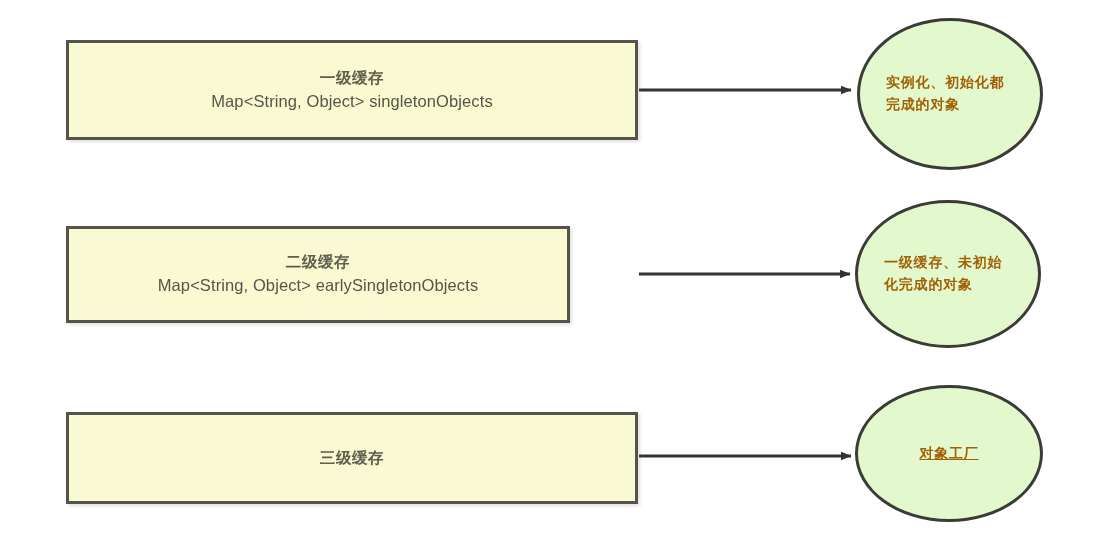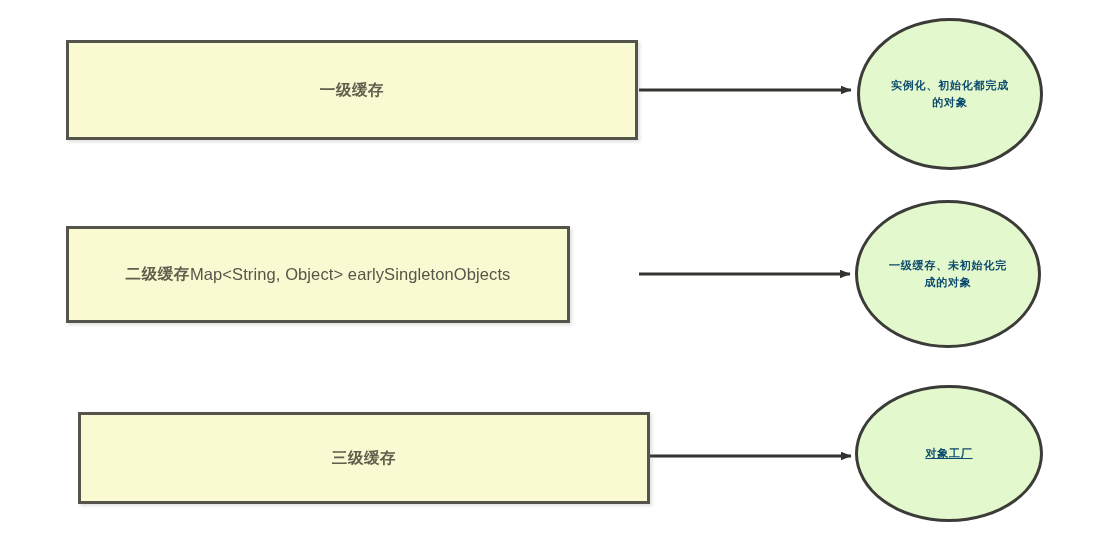--- a/index.html
+++ b/index.html
@@ -29,29 +29,30 @@
     height: 541px;
   }
   
   .cache-box {
     position: absolute;
     box-sizing: border-box;
     background: #fafad2;
     border: 3px solid #54544a;
     box-shadow: 2px 2px 3px rgba(120,120,110,0.22);
     display: flex;
+    flex-direction: column;
     align-items: center;
     justify-content: center;
     text-align: center;
     color: #5c5c4c;
     line-height: 1.42;
   }
   #cache-box-1 { left: 66px;  top: 40px;  width: 572px; height: 100px; }
   #cache-box-2 { left: 66px;  top: 226px; width: 504px; height: 97px;  }
-  #cache-box-3 { left: 78px;  top: 412px; width: 572px; height: 92px;  }
+  #cache-box-3 { left: 66px;  top: 412px; width: 572px; height: 92px;  }
 
   .box-title {
     font-size: 15.5px;
     letter-spacing: 0.6px;
     font-weight: 600;
     color: #5f5f4d;
     margin-bottom: 1px;
   }
   .box-sig {
     font-size: 16.5px;
@@ -64,23 +65,22 @@
   
   .result-ellipse {
     position: absolute;
     box-sizing: border-box;
     background: #e3f8cd;
     border: 3px solid #3b3b38;
     border-radius: 50%;
     display: flex;
     align-items: center;
     justify-content: center;
-    text-align: center;
-    color: #0c4a6e;
-    font-size: 11px;
+    color: #a16207;
+    font-size: 14px;
     font-weight: 600;
     line-height: 1.55;
     letter-spacing: 0.8px;
     padding: 0 26px;
   }
   #result-ellipse-1 { left: 857px; top: 18px;  width: 186px; height: 152px; }
   #result-ellipse-2 { left: 855px; top: 200px; width: 186px; height: 148px; }
   #result-ellipse-3 { left: 855px; top: 385px; width: 188px; height: 137px; text-decoration: underline; }
   .ellipse-text { display: block; }
 </style>
@@ -98,20 +98,21 @@
 
     <line x1="639" y1="90" x2="851" y2="90" stroke="#33332f" stroke-width="3" marker-end="url(#arrowhead)"></line>
 
     <line x1="639" y1="274" x2="850" y2="274" stroke="#33332f" stroke-width="3" marker-end="url(#arrowhead)"></line>
 
     <line x1="639" y1="456" x2="851" y2="456" stroke="#33332f" stroke-width="3" marker-end="url(#arrowhead)"></line>
   </svg>
 
   <div class="cache-box" id="cache-box-1">
     <span class="box-title">一级缓存</span>
+    <span class="box-sig">Map&lt;String, Object&gt; singletonObjects</span>
   </div>
 
   <div class="cache-box" id="cache-box-2">
     <span class="box-title">二级缓存</span>
     <span class="box-sig">Map&lt;String, Object&gt; earlySingletonObjects</span>
   </div>
 
   <div class="cache-box" id="cache-box-3">
     <span class="box-title">三级缓存</span>
   </div>

